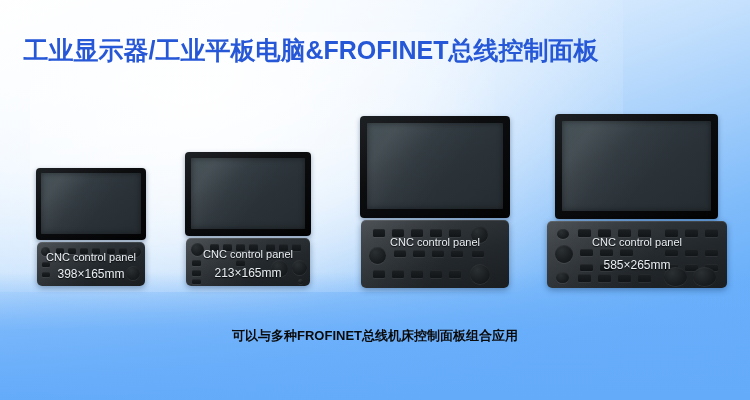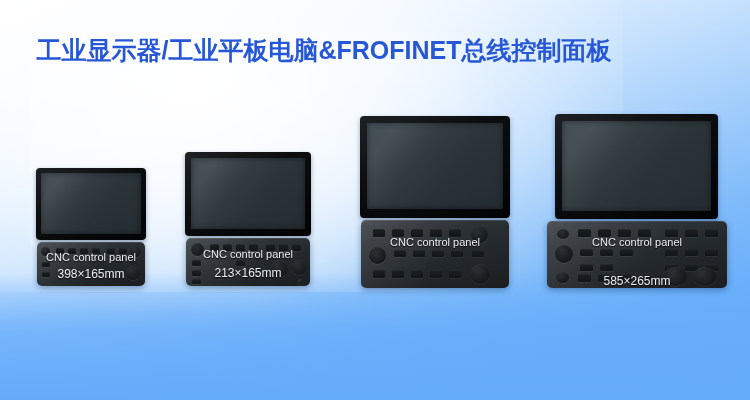--- a/index.html
+++ b/index.html
@@ -64,21 +64,21 @@
     height: 32%;
     background: linear-gradient(to bottom,
         rgba(102,172,250,0) 0%,
         rgba(102,172,250,0.75) 45%,
         rgba(100,171,250,1) 100%);
   }
 
   
   #headline {
     position: absolute;
-    left: 14px;
+    left: 1px;
     top: 34px;
     width: 620px;
     text-align: center;
     font-size: 25px;
     font-weight: bold;
     letter-spacing: 0px;
     color: #2657d6;
     white-space: nowrap;
   }
 
@@ -289,21 +289,22 @@
       <span class="key" style="left:138px;top:43px; width:13px; height:7px;"></span>
       <span class="key" style="left:158px;top:43px; width:13px; height:7px;"></span>
       <span class="knob" style="left:9px;  top:51px; width:13px; height:11px;"></span>
       <span class="key" style="left:31px; top:53px; width:13px; height:8px;"></span>
       <span class="key" style="left:51px; top:53px; width:13px; height:8px;"></span>
       <span class="key" style="left:71px; top:53px; width:13px; height:8px;"></span>
       <span class="key" style="left:91px; top:53px; width:13px; height:8px;"></span>
       <span class="knob" style="left:117px;top:46px; width:23px; height:19px;"></span>
       <span class="knob" style="left:146px;top:46px; width:23px; height:19px;"></span>
       <div class="panel-label panel-title" style="top:15px;">CNC control panel</div>
-      <div class="panel-label panel-size" style="top:37px;margin-top:16px;">585×265mm</div>
+      <div class="panel-label panel-size" style="top:37px;">585×265mm</div>
 
     </div>
   </div>
 
   <div id="caption">
+    <div>可以与多种FROFINET总线机床控制面板组合应用</div>
   </div>
 
 </div>
 
 </body></html>

